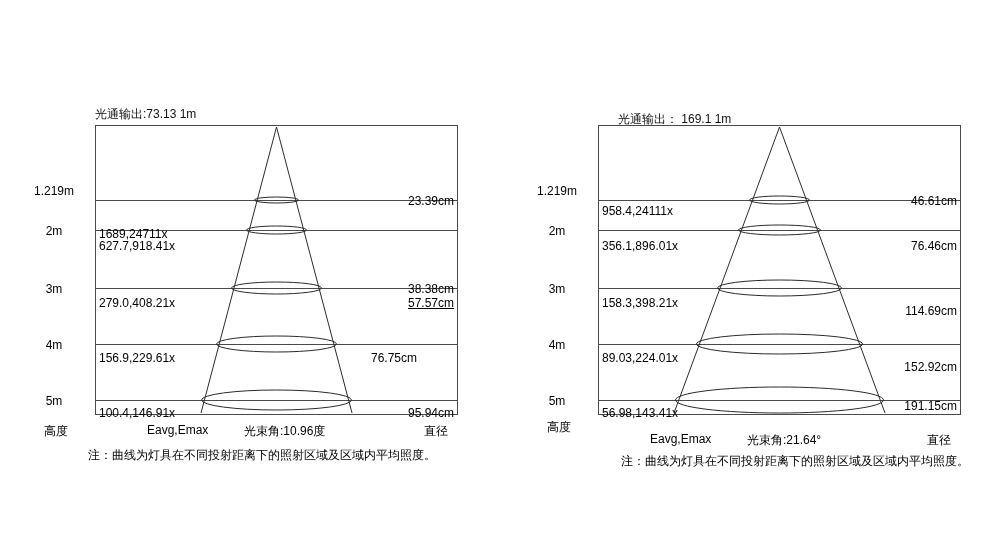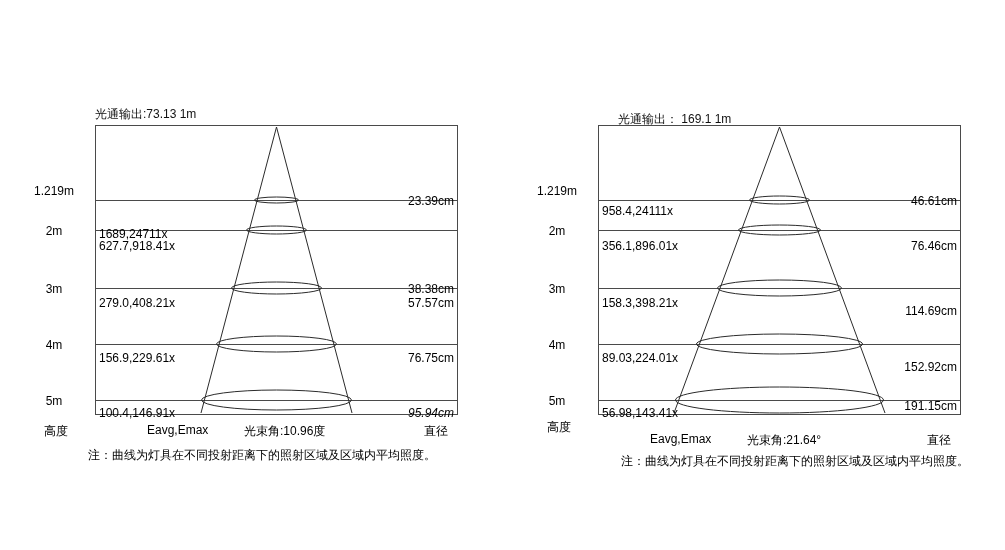--- a/index.html
+++ b/index.html
@@ -118,29 +118,29 @@
     <span class="row-left-label" style="left:20px; top:176px; width:68px;">1.219m</span>
     <span class="row-eavg" style="left:99px; top:186px;margin-top:33px;">1689,24711x</span>
     <span class="row-diam" style="left:334px; top:186px; width:120px;">23.39cm</span>
 
     <span class="row-left-label" style="left:20px; top:216px; width:68px;">2m</span>
     <span class="row-eavg" style="left:99px; top:231px;">627.7,918.41x</span>
     <span class="row-diam" style="left:334px; top:231px; width:120px;margin-top:43px;">38.38cm</span>
 
     <span class="row-left-label" style="left:20px; top:274px; width:68px;">3m</span>
     <span class="row-eavg" style="left:99px; top:288px;">279.0,408.21x</span>
-    <span class="row-diam" style="left:334px; top:288px; width:120px;">57.57cm</span>
+    <span class="row-diam" style="left:334px; top:288px; width:120px;text-decoration:underline;">57.57cm</span>
 
     <span class="row-left-label" style="left:20px; top:330px; width:68px;">4m</span>
     <span class="row-eavg" style="left:99px; top:343px;">156.9,229.61x</span>
-    <span class="row-diam" style="left:334px; top:343px; width:120px;">76.75cm</span>
+    <span class="row-diam" style="left:334px; top:343px; width:120px;text-align:center;">76.75cm</span>
 
     <span class="row-left-label" style="left:20px; top:386px; width:68px;">5m</span>
     <span class="row-eavg" style="left:99px; top:398px;">100.4,146.91x</span>
-    <span class="row-diam" style="left:334px; top:398px; width:120px;font-style:italic;">95.94cm</span>
+    <span class="row-diam" style="left:334px; top:398px; width:120px;">95.94cm</span>
 
     <span class="axis-caption" style="left:44px; top:415px;">高度</span>
     <span class="axis-caption" style="left:147px; top:415px;">Eavg,Emax</span>
     <span class="axis-caption" style="left:244px; top:415px;">光束角:10.96度</span>
     <span class="axis-caption" style="left:424px; top:415px;">直径</span>
 
     <span class="note" style="left:88px; top:439px;">注：曲线为灯具在不同投射距离下的照射区域及区域内平均照度。</span>
   </div>
 
   <div class="panel panel-right">

